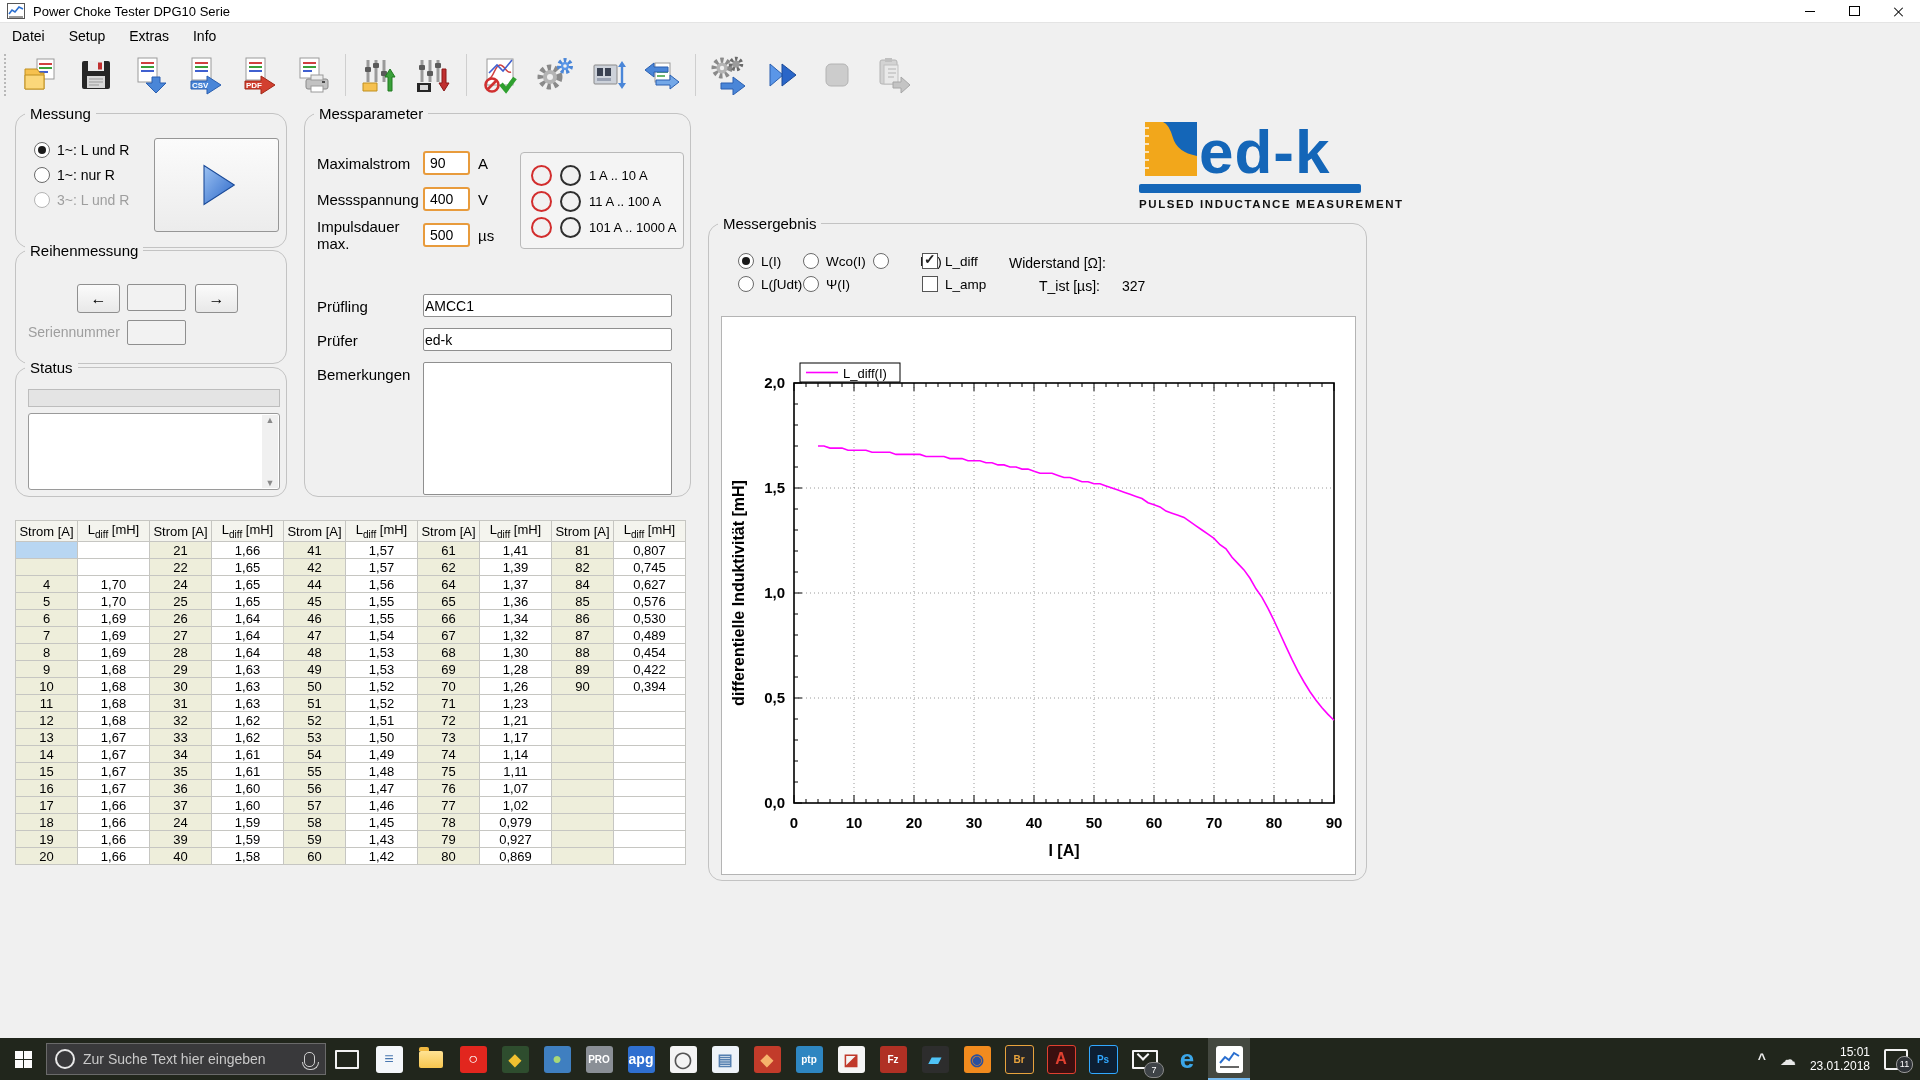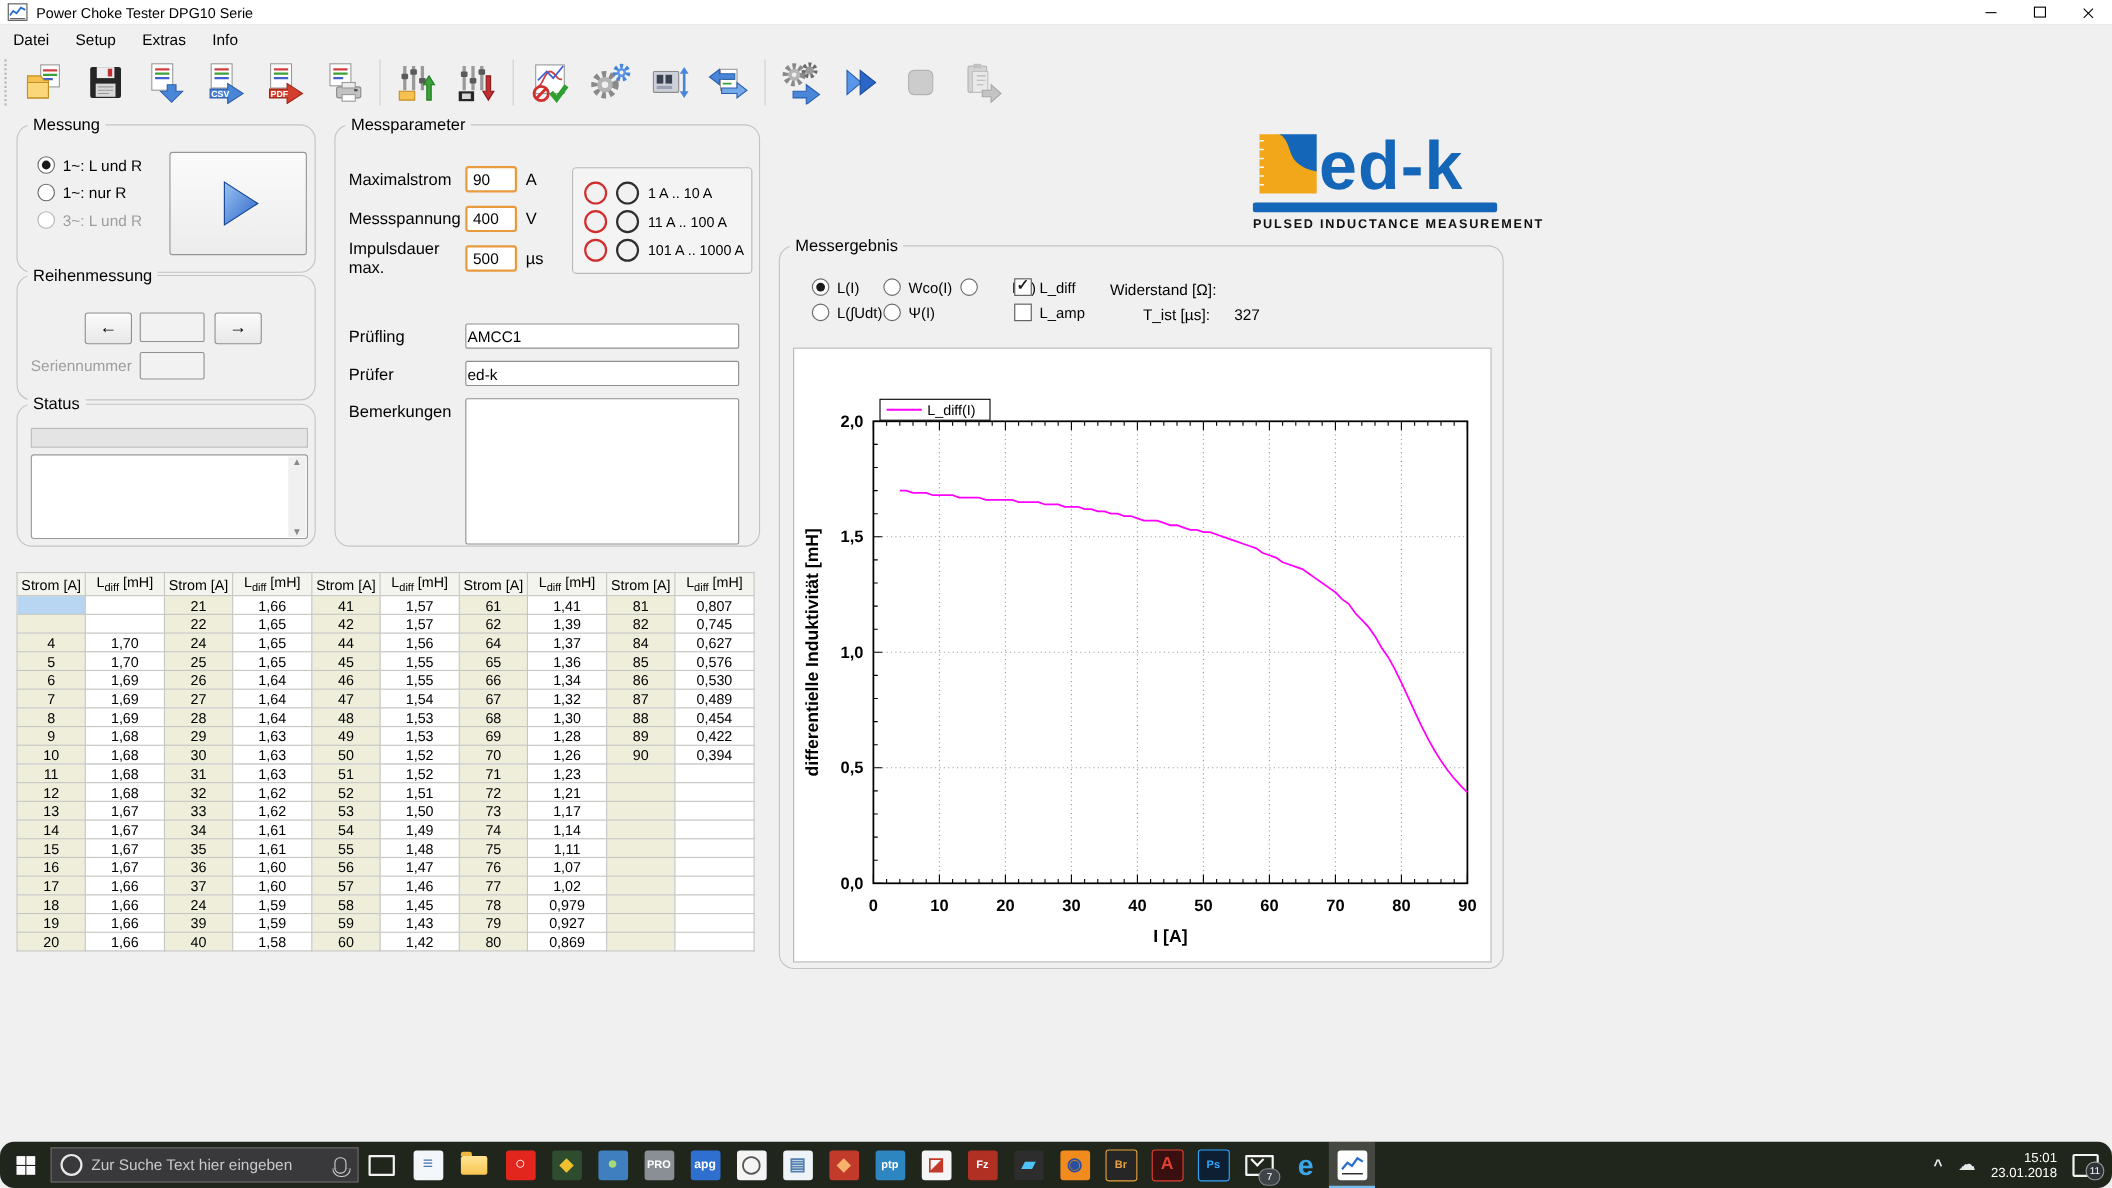--- a/index.html
+++ b/index.html
@@ -85,21 +85,21 @@
   .ll{font-size:13px;}
   .result-text{position:absolute;font-size:14px;white-space:nowrap;}
   
   .logo{position:absolute;left:1139px;top:118px;width:228px;height:96px;}
   .logo-row{display:flex;align-items:flex-end;height:62px;}
   .logo-brand{font-size:62px;line-height:56px;font-weight:bold;color:#1466b8;letter-spacing:1px;}
   .logo-bar{margin-top:4px;width:222px;height:9px;background:#1466b8;border-radius:2px;}
   .logo-tag{margin-top:5px;font-size:11.5px;font-weight:bold;letter-spacing:1.6px;color:#111;white-space:nowrap;}
   
   .taskbar{position:absolute;left:0;top:1038px;width:1920px;height:42px;background:#21261c;
-           display:flex;align-items:center;color:#fff;border-radius:13px;}
+           display:flex;align-items:center;color:#fff;}
   .start{width:46px;height:42px;display:flex;align-items:center;justify-content:center;flex:none;}
   .winlogo{display:grid;grid-template-columns:8px 8px;grid-template-rows:8px 8px;gap:1px;}
   .winlogo i{background:#fdfdfd;}
   .searchbox{width:280px;height:32px;background:#39393b;border:1px solid #6a6a6a;display:flex;align-items:center;
              padding:0 8px;gap:8px;flex:none;box-sizing:border-box;}
   .cortana-ring{width:16px;height:16px;border:2px solid #e8e8e8;border-radius:50%;flex:none;}
   .search-text{font-size:14px;color:#c9c9c9;flex:1;white-space:nowrap;overflow:hidden;}
   .mic{width:9px;height:13px;border:1px solid #cfcfcf;border-radius:5px;position:relative;flex:none;margin-right:2px;}
   .mic::after{content:"";position:absolute;left:-3px;top:9px;width:15px;height:7px;border:1px solid #cfcfcf;border-top:none;border-radius:0 0 8px 8px;}
   .app-slot{width:42px;height:42px;display:flex;align-items:center;justify-content:center;flex:none;position:relative;}
@@ -897,21 +897,21 @@
         <div class="app-slot">
           <span class="app-tile" style="background: rgb(46, 77, 46); color: rgb(240, 192, 48); font-size: 16px;">◆</span>
         </div>
         <div class="app-slot">
           <span class="app-tile" style="background: rgb(63, 127, 192); color: rgb(168, 216, 120); font-size: 16px;">●</span>
         </div>
         <div class="app-slot">
           <span class="app-tile" style="background: rgb(138, 143, 150); color: rgb(255, 255, 255); font-size: 10px;">PRO</span>
         </div>
         <div class="app-slot">
-          <span class="app-tile" style="background: rgb(47, 111, 208); color: rgb(255, 255, 255); font-size: 11px;">apg</span>
+          <span class="app-tile" style="background: rgb(47, 111, 208); color: rgb(255, 255, 255); font-size: 14px;">apg</span>
         </div>
         <div class="app-slot">
           <span class="app-tile" style="background: rgb(244, 244, 244); color: rgb(85, 85, 85); font-size: 16px;">◯</span>
         </div>
         <div class="app-slot">
           <span class="app-tile" style="background: rgb(238, 243, 248); color: rgb(85, 128, 176); font-size: 16px;">▤</span>
         </div>
         <div class="app-slot">
           <span class="app-tile" style="background: rgb(194, 59, 42); color: rgb(246, 178, 107); font-size: 16px;">◆</span>
         </div>

